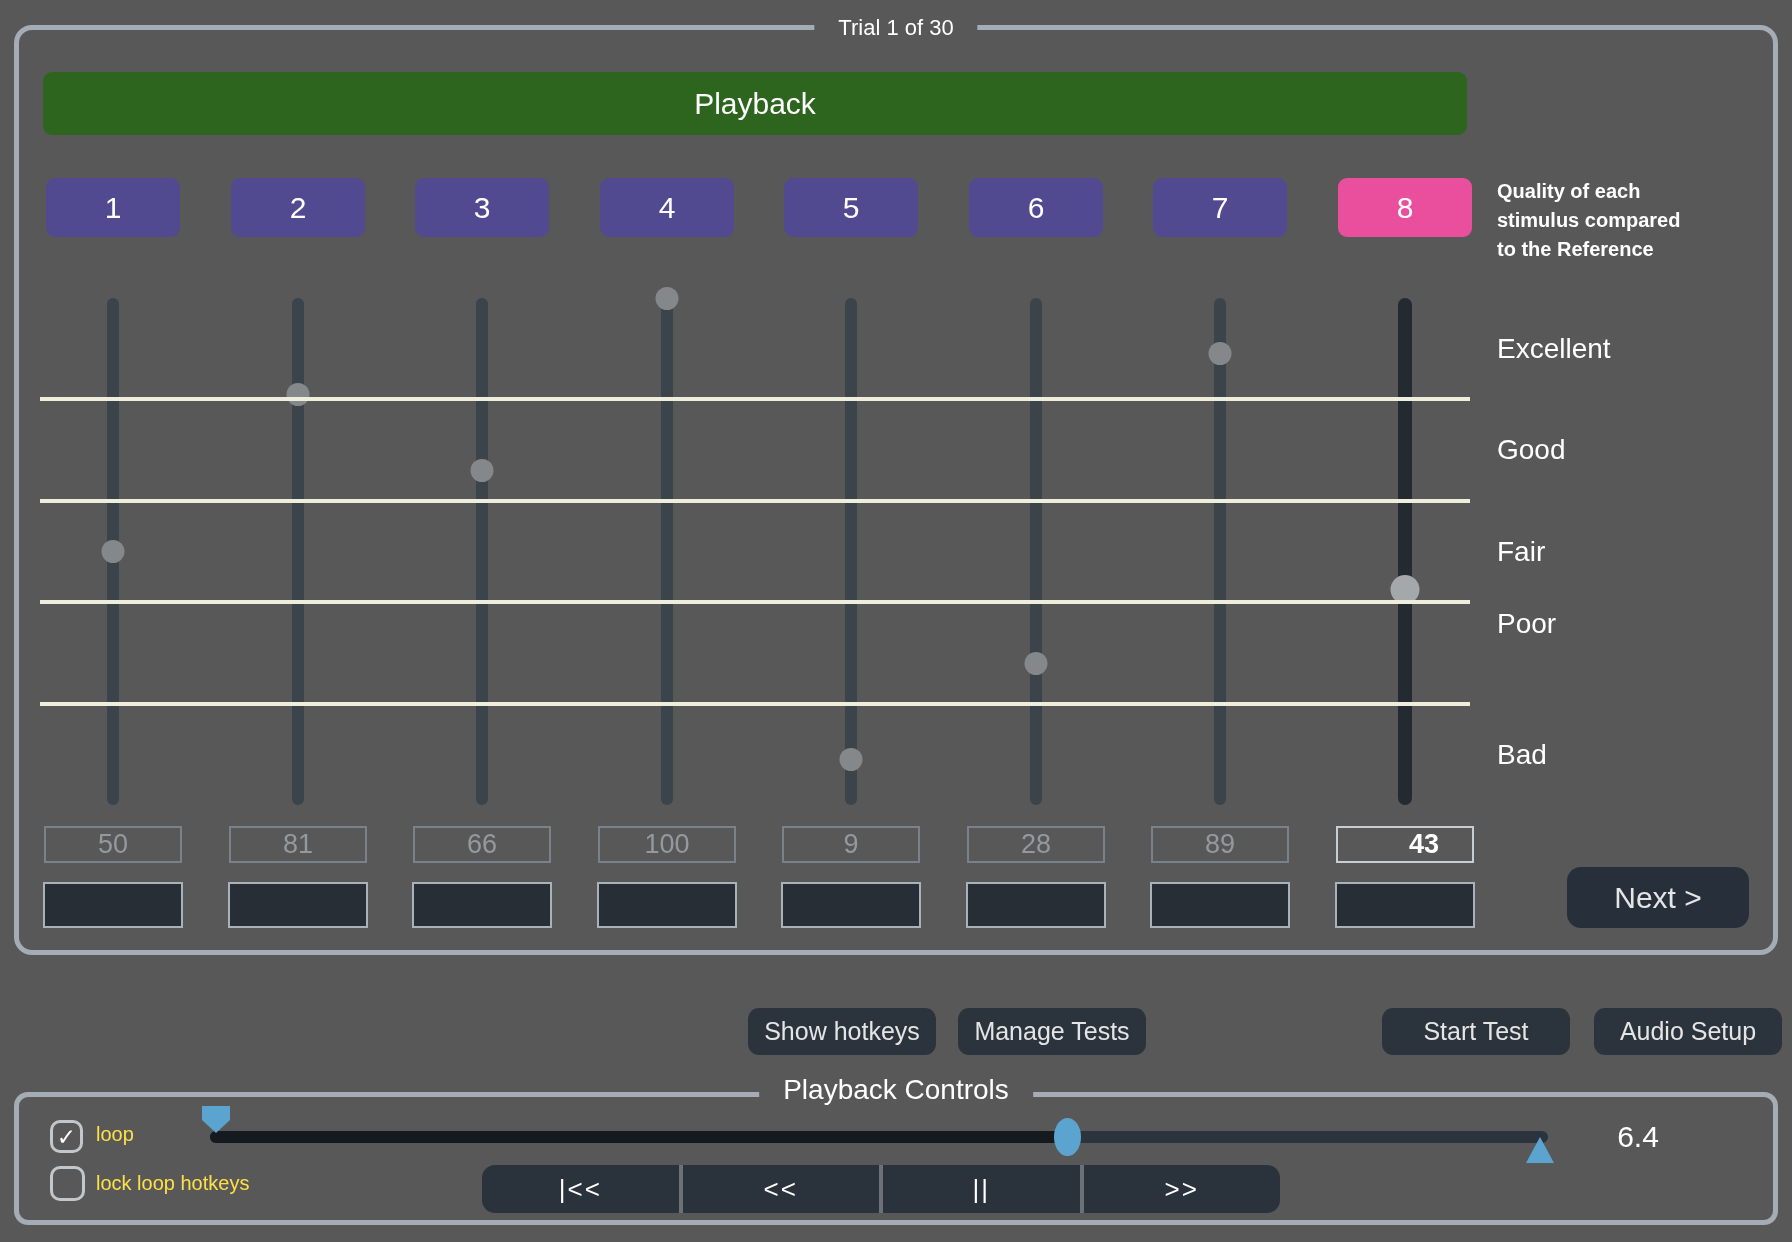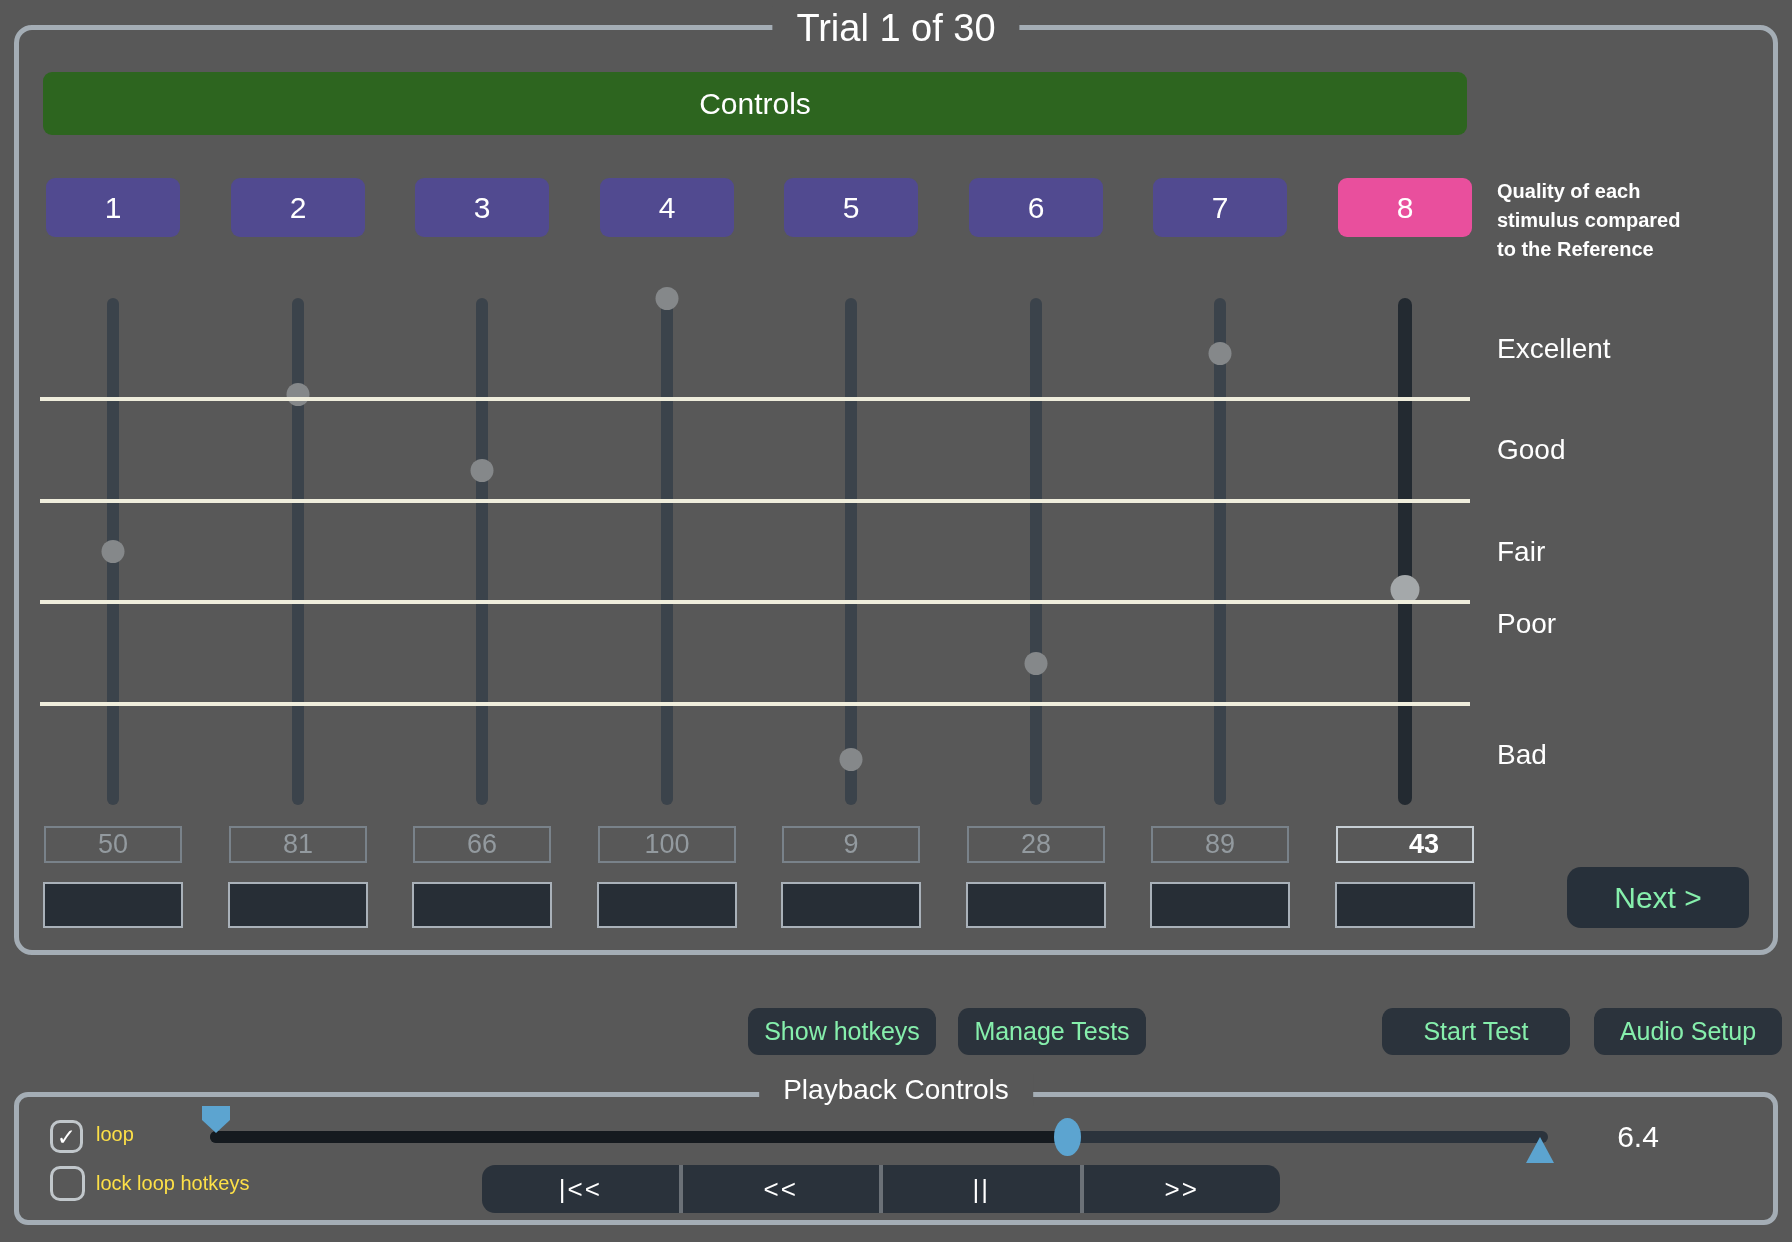--- a/index.html
+++ b/index.html
@@ -3,21 +3,21 @@
 <meta charset="utf-8">
 <style>
   html,body{margin:0;padding:0;background:#585858;}
   #canvas{position:relative;width:1792px;height:1242px;background:#585858;overflow:hidden;
           font-family:"Liberation Sans",sans-serif;color:#fff;}
 
   
   .panel{position:absolute;border:5px solid #a4adb5;border-radius:18px;box-sizing:border-box;background:transparent;}
   .legend{position:absolute;left:50%;transform:translate(-50%,-50%);background:#585858;
           padding:0 24px;white-space:nowrap;color:#fff;}
-  #main-legend{top:-2px;font-size:38px;}
+  #main-legend{top:-2px;font-size:22px;}
   #pb-legend{top:-7px;font-size:28px;}
 
   
   .ref{position:absolute;left:43px;top:72px;width:1424px;height:63px;background:#2d651f;
        border:none;border-radius:9px;color:#fff;font-size:30px;font-family:inherit;cursor:pointer;}
 
   
   .scaleline{position:absolute;left:40px;width:1430px;height:4px;background:#efeddc;z-index:2;}
 
   
@@ -35,21 +35,21 @@
           border:2px solid #79828a;color:#939a9f;font-size:27px;line-height:33px;text-align:center;}
   .col.sel .valbox{border-color:#c6ced4;color:#fff;font-weight:bold;padding-left:38px;}
   .combox{position:absolute;top:707px;left:-1px;width:140px;height:46px;box-sizing:border-box;
           background:#272e36;border:2px solid #a9b1b9;color:#fff;font-size:24px;font-family:inherit;padding:0 8px;}
 
   
   .qnote{position:absolute;left:1497px;top:177px;font-size:20px;font-weight:bold;line-height:29px;}
   .scale-label{position:absolute;left:1497px;font-size:28px;line-height:34px;}
 
   
-  .dkbtn{position:absolute;background:#2b333c;border:none;border-radius:11px;color:#86efac;
+  .dkbtn{position:absolute;background:#2b333c;border:none;border-radius:11px;color:#e5e5e5;
          font-size:25px;font-family:inherit;cursor:pointer;}
   #next-btn{left:1567px;top:867px;width:182px;height:61px;border-radius:14px;font-size:30px;background:#27303a;}
   #btn-hotkeys{left:748px;top:1008px;width:188px;height:47px;}
   #btn-manage{left:958px;top:1008px;width:188px;height:47px;}
   #btn-load{left:1166px;top:1003px;width:194px;height:57px;background:#171d24;font-size:28px;}
   #btn-start{left:1382px;top:1008px;width:188px;height:47px;}
   #btn-audio{left:1594px;top:1008px;width:188px;height:47px;}
 
   
   .checkbox{position:absolute;box-sizing:border-box;border:3px solid #c1c7cb;border-radius:10px;
@@ -77,21 +77,21 @@
 </style>
 </head>
 <body>
 
 <div id="canvas">
 
   <div class="panel" id="main-panel" style="left:14px;top:25px;width:1764px;height:930px;">
     <span class="legend" id="main-legend">Trial 1 of 30</span>
   </div>
 
-  <button class="ref">Controls</button>
+  <button class="ref">Playback</button>
 
   <div class="scaleline" style="top:397px;"></div>
   <div class="scaleline" style="top:499px;"></div>
   <div class="scaleline" style="top:600px;"></div>
   <div class="scaleline" style="top:702px;"></div>
 
   <div class="col" style="--cx:113px">
     <button class="stim-btn">1</button>
     <div class="track">
       <div class="handle" style="top: calc(50% - 11.5px);"></div>

